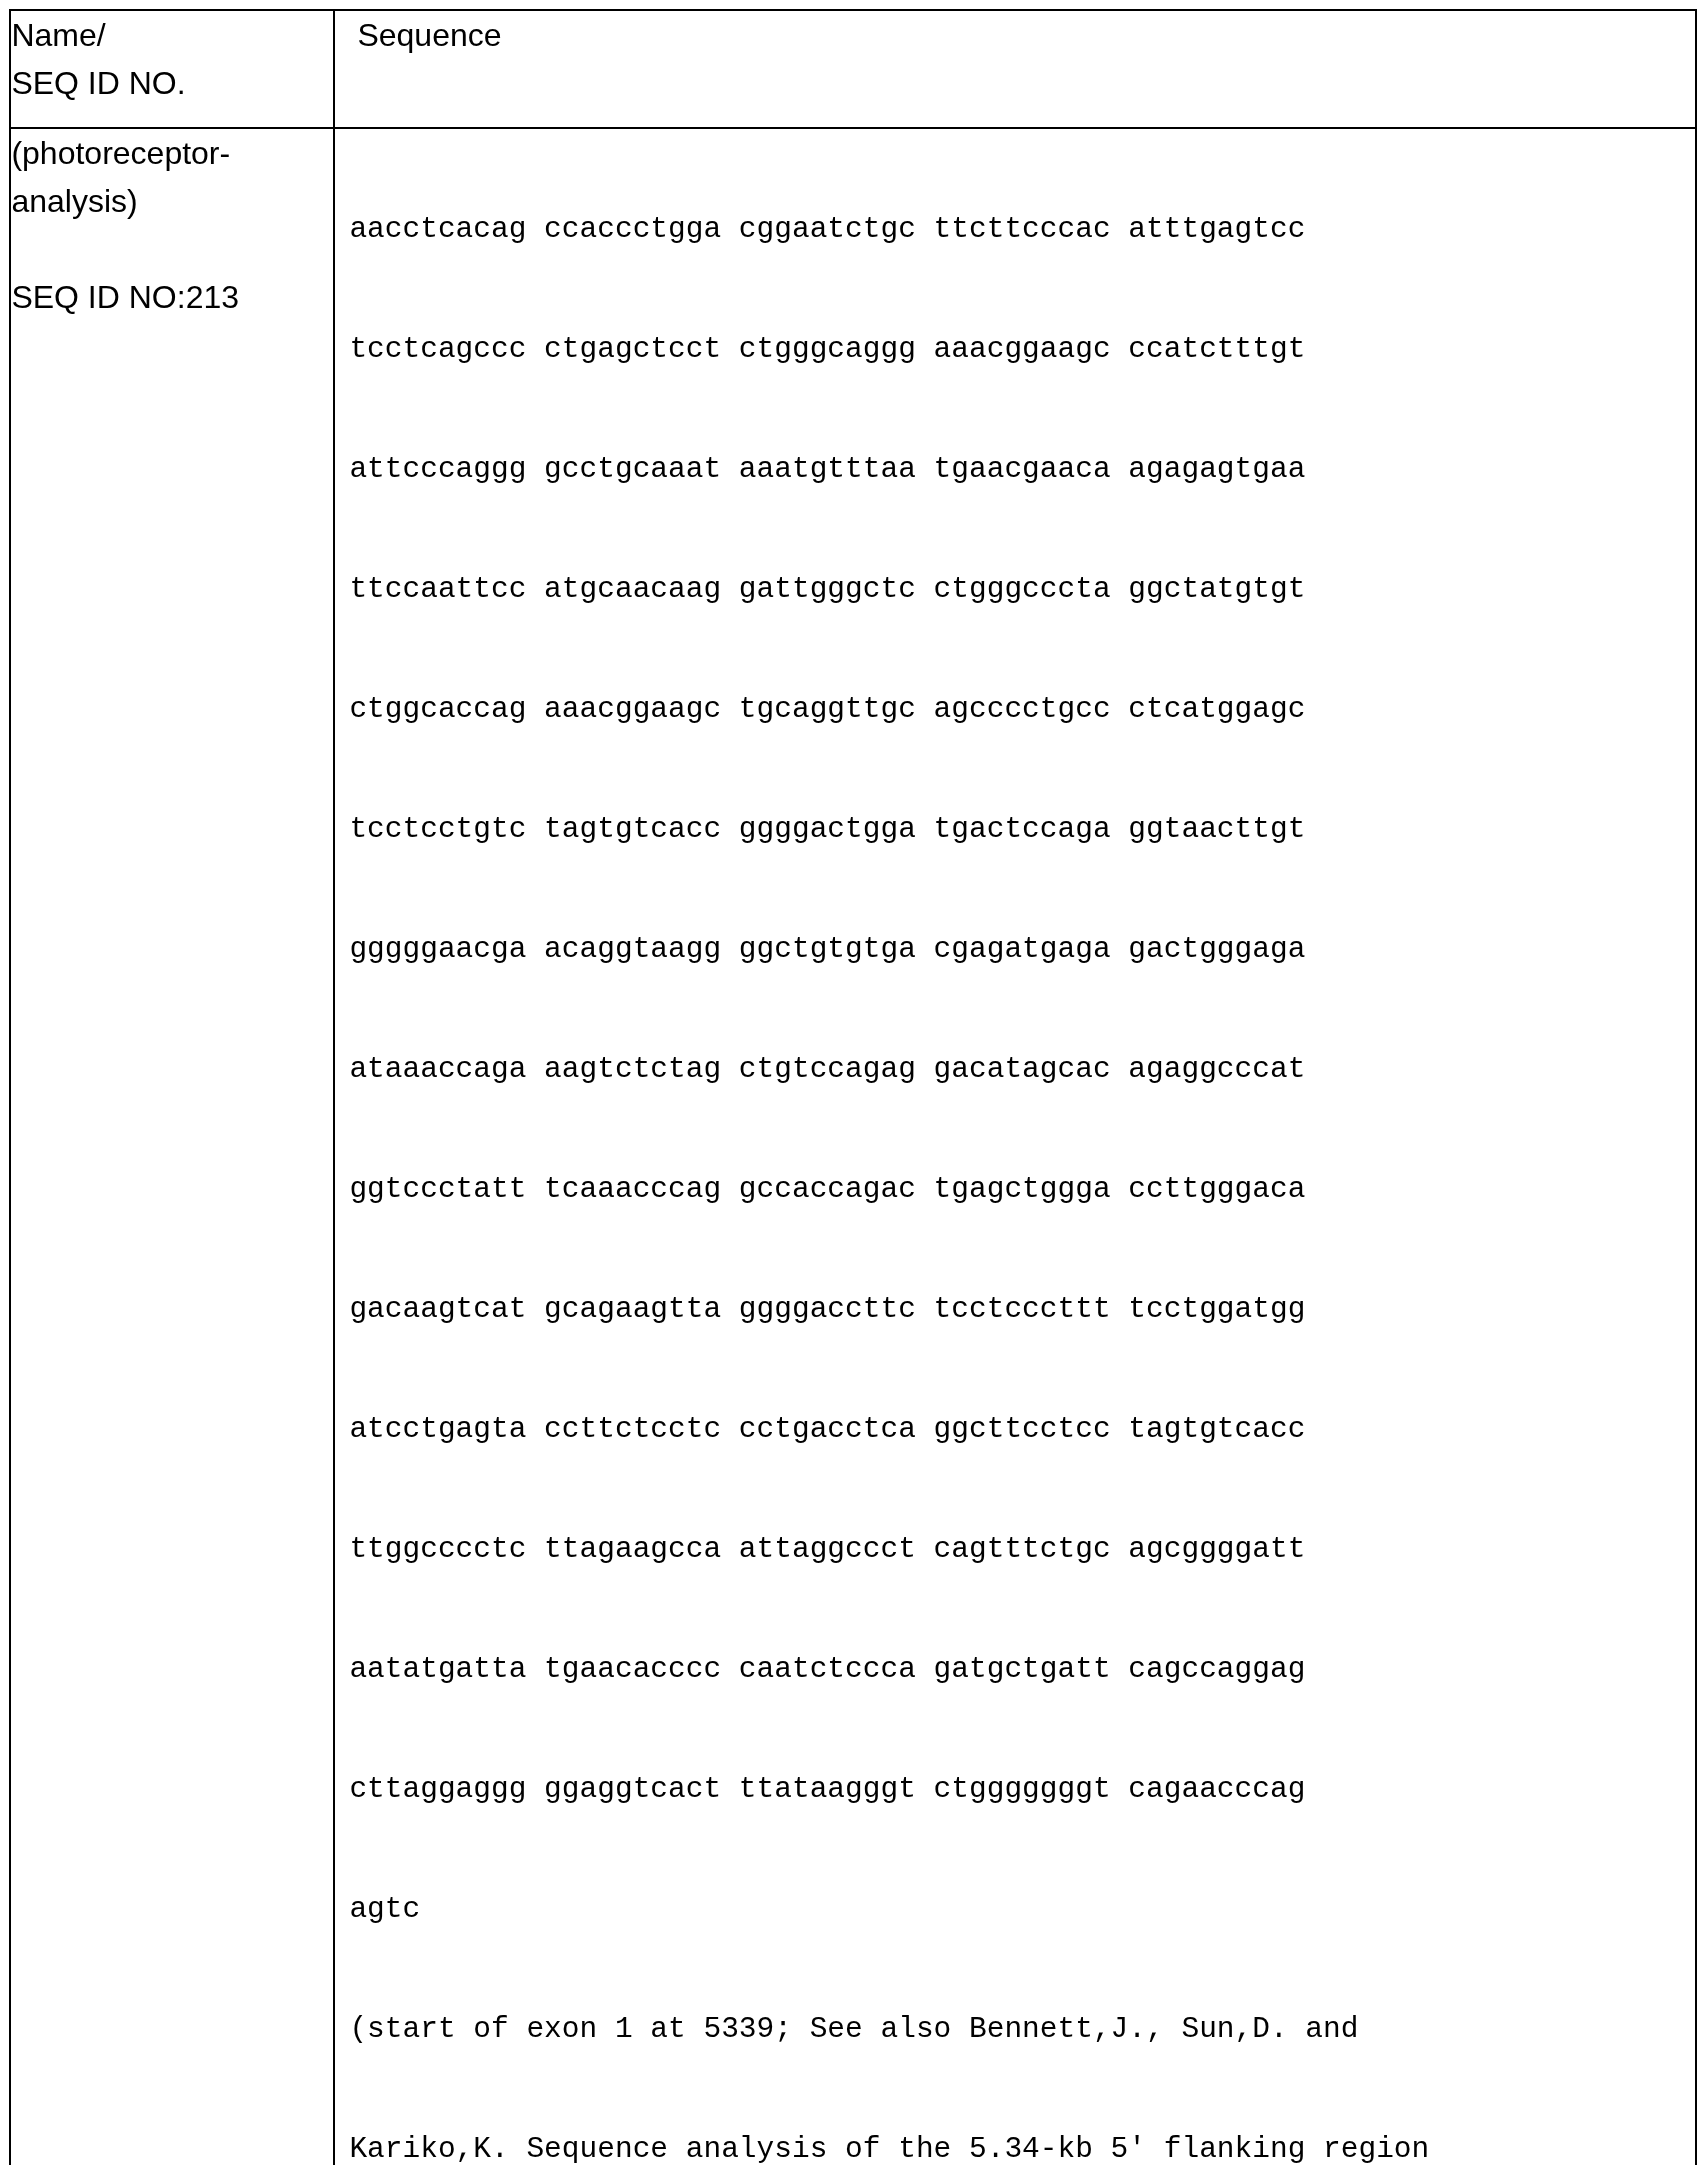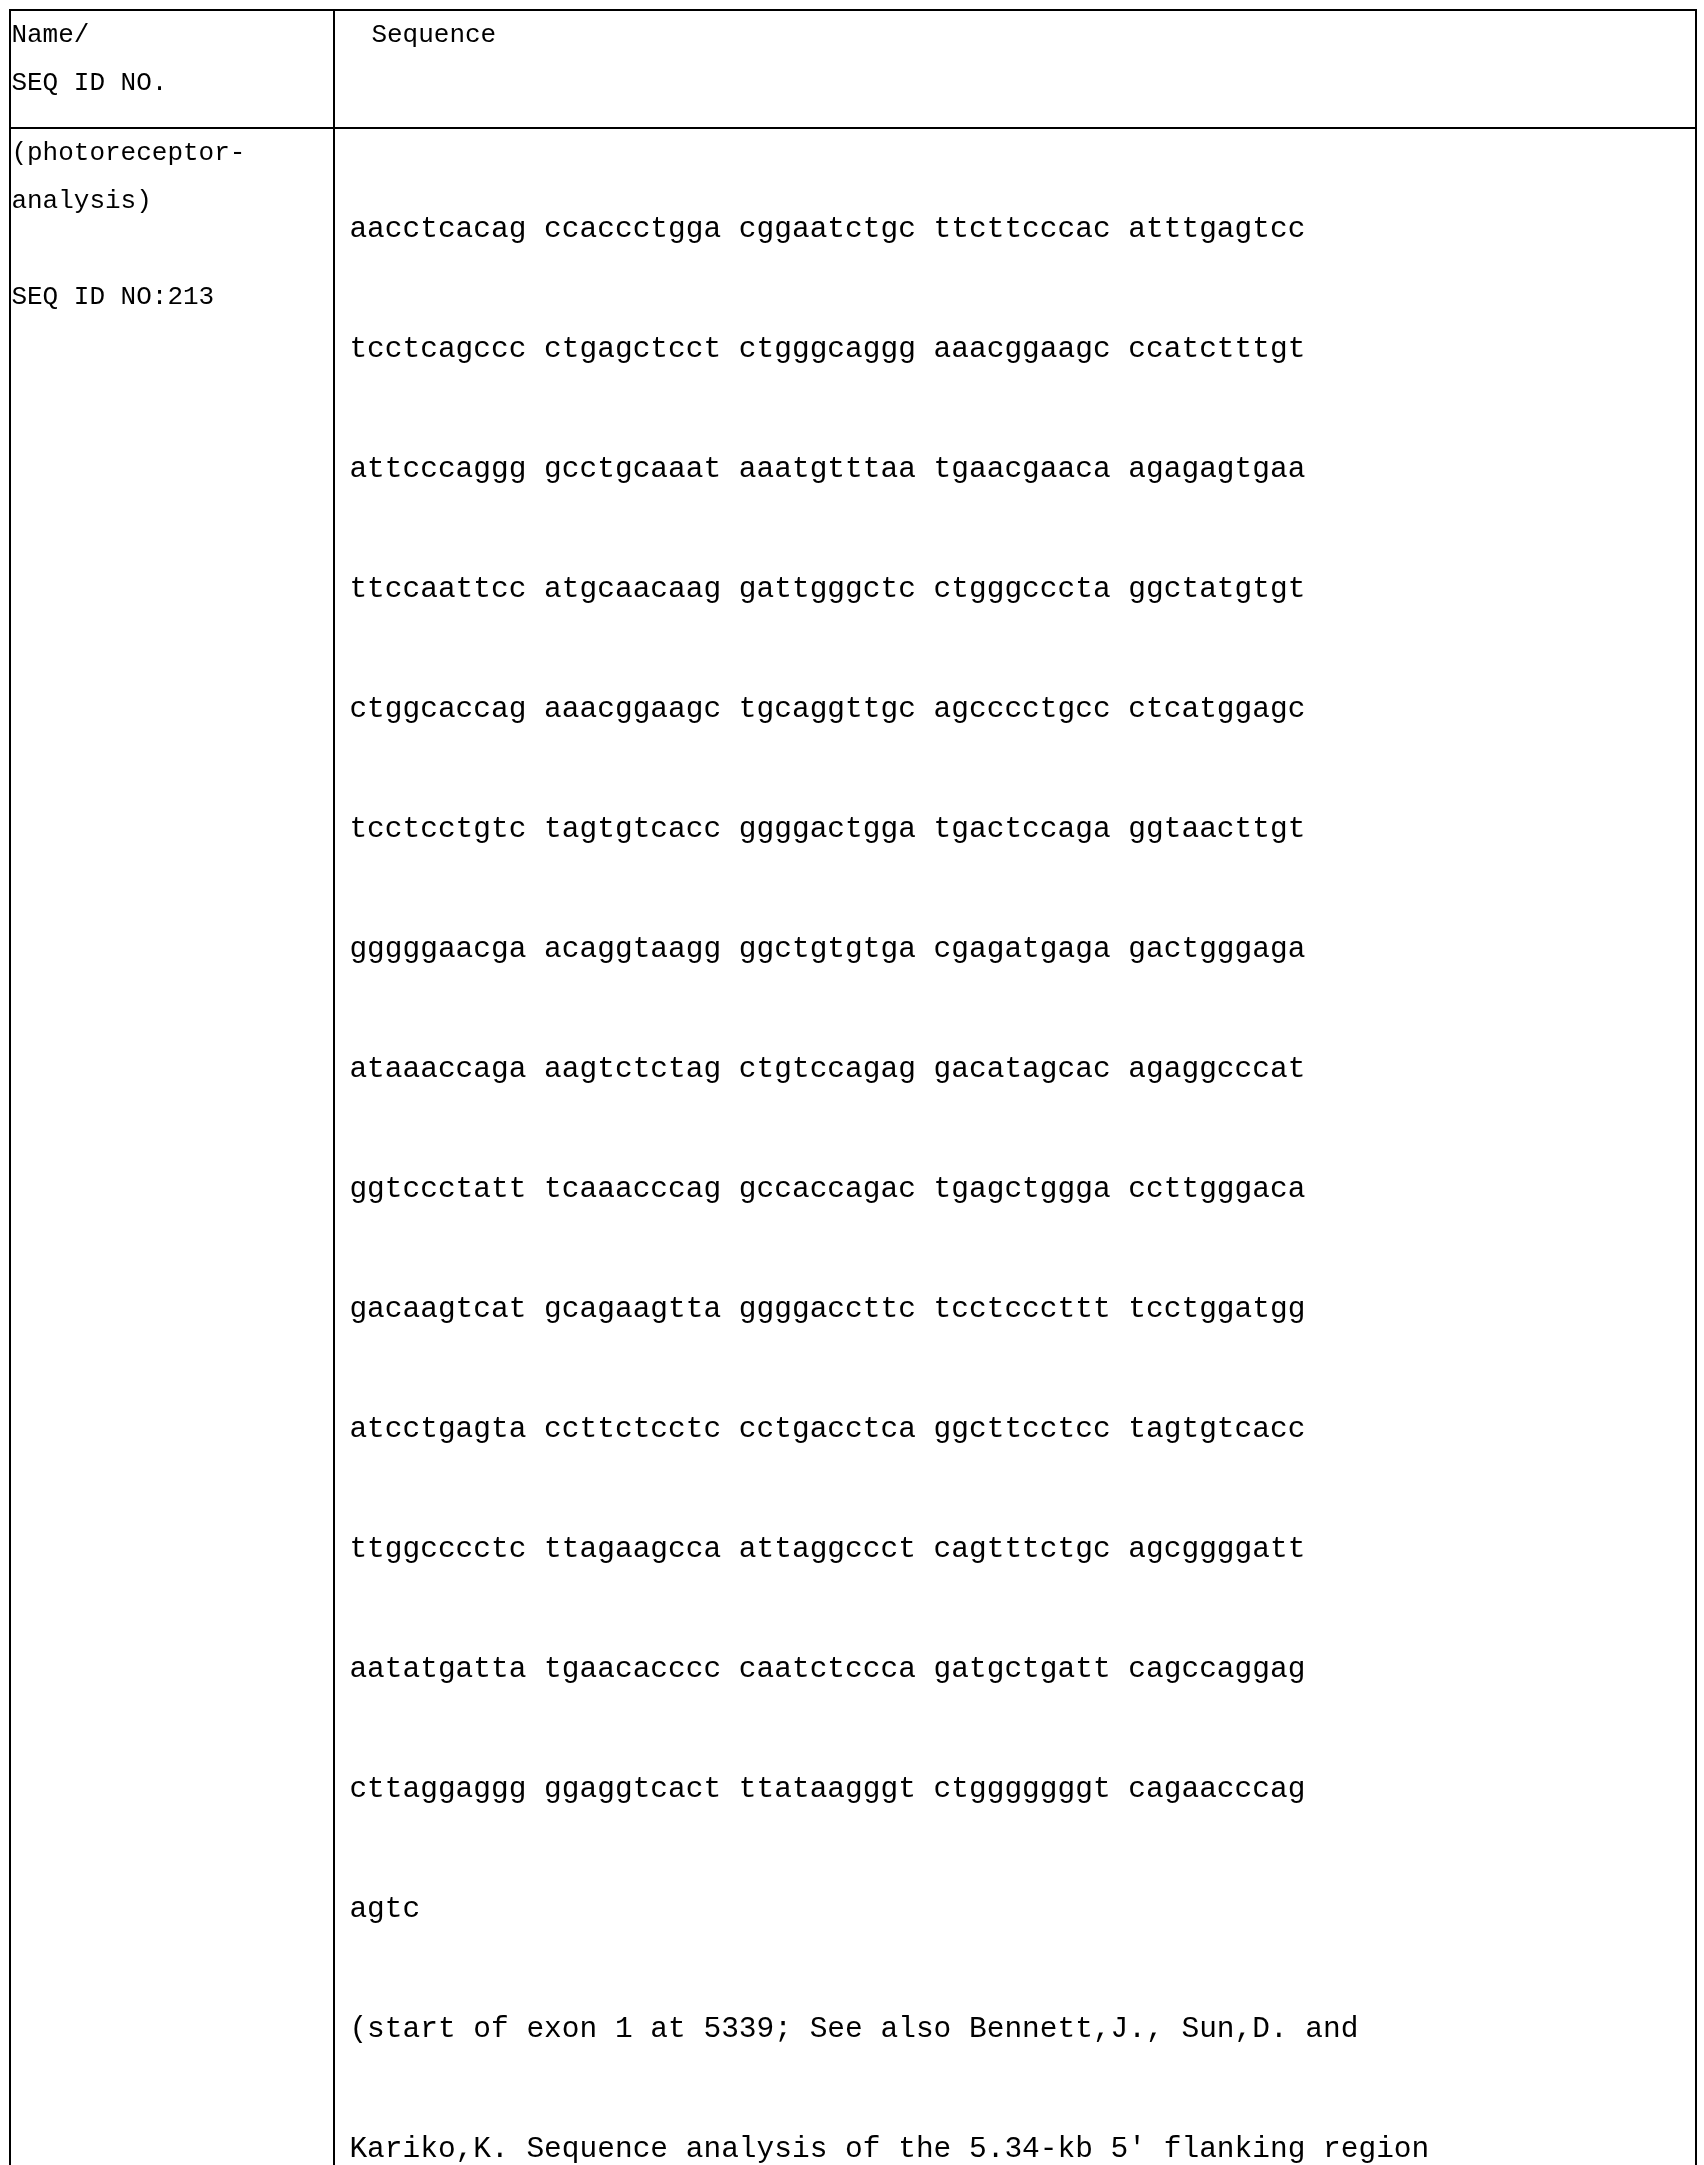--- a/index.html
+++ b/index.html
@@ -10,42 +10,42 @@
     border-collapse: collapse;
     table-layout: fixed;
   }
   table.seq-table td {
     border: 2.6px solid #000;
     vertical-align: top;
     padding: 0;
   }
   col.c1 { width: 324px; }
   col.c2 { width: 1362px; }
-  .name-cell { padding: 5.1px 0 0 19px; font-family: Liberation Mono, monospace; font-size: 26px; line-height: 48px; }
+  .name-cell { padding: 5.1px 0 0 19px; font-family: Liberation Sans, sans-serif; font-size: 32px; line-height: 48px; }
   .name-cell .blk { display: block; }
   .seq-cell { padding: 8.6px 0 0 20.5px; }
   .mono-low { font-family: "Liberation Mono", monospace; font-size: 29.5px; line-height: 40px; white-space: pre; }
   .line { display: block; height: 40px; margin-left: 14px; }
   .gap { display: block; height: 48px; }
 </style>
 </head>
 <body>
 
 <table class="seq-table">
   <colgroup>
       <col class="c1">
       <col class="c2">
     </colgroup>
   <tbody>
       <tr style="height:118px;">
     <td class="name-cell">
       <span class="blk">Name/</span>
       <span class="blk">SEQ ID NO.</span>
     </td>
-    <td class="name-cell" style="padding-left:36px;">
+    <td class="name-cell" style="padding-left:22px;">
       <span>Sequence</span>
     </td>
   </tr>
 
   <tr style="height:742px;">
     <td class="name-cell">
       <span class="blk">(photoreceptor-</span>
       <span class="blk">analysis)</span>
       <span class="gap"></span>
       <span class="blk">SEQ ID NO:213</span>

